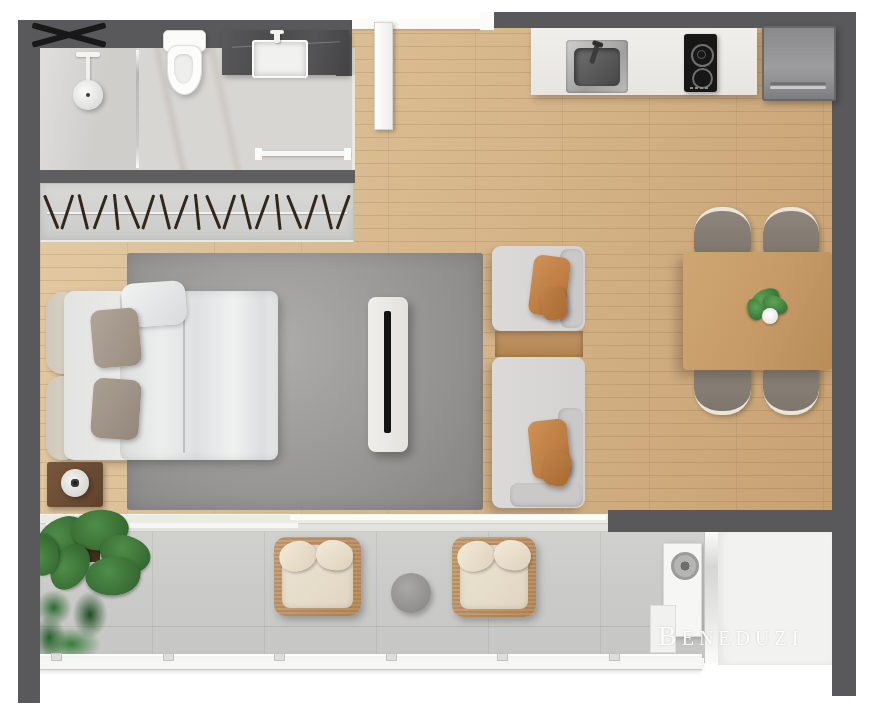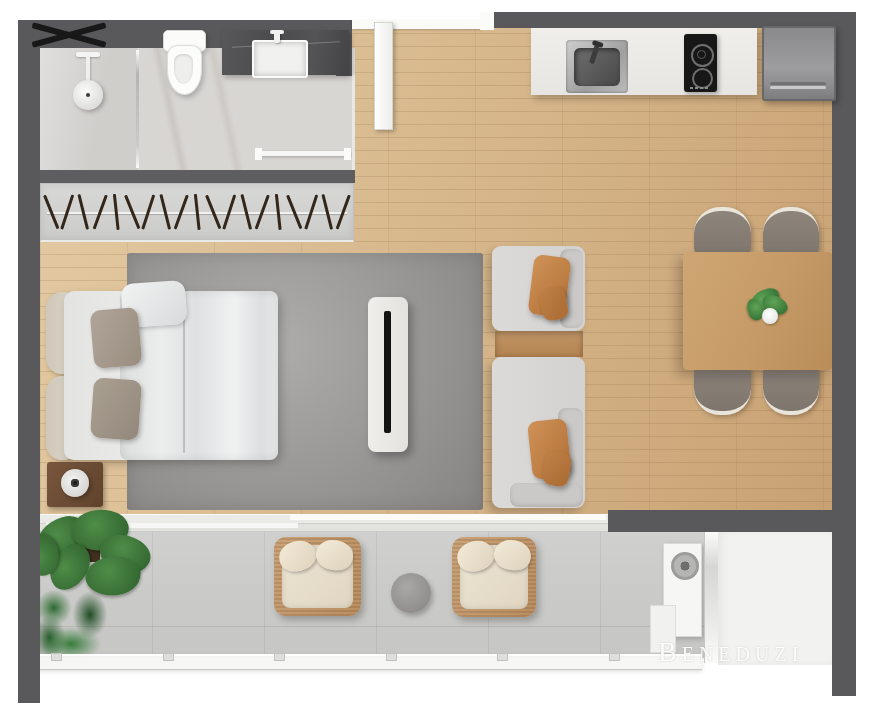--- a/index.html
+++ b/index.html
@@ -183,21 +183,21 @@
   .door-jamb{left:480px;top:12px;width:14px;height:18px;background:#fbfbf9;z-index:60;}
   .entrance-door{left:374px;top:22px;width:17px;height:106px;background:linear-gradient(90deg,#ffffff,#ececea);border:1px solid #d4d4d1;z-index:60;box-shadow:2px 2px 4px rgba(0,0,0,.25);}
   .shaft-x{left:33px;top:24px;width:72px;height:22px;z-index:60;}
   .shaft-x::before,.shaft-x::after{content:"";position:absolute;left:-2px;top:8px;width:76px;height:6px;background:#181818;border-radius:2px;}
   .shaft-x::before{transform:rotate(15deg);}
   .shaft-x::after{transform:rotate(-15deg);}
 
   
   .area-label{left:414px;top:140px;z-index:40;font-family:"DejaVu Sans",sans-serif;font-weight:700;
     font-size:49px;letter-spacing:-1px;color:#222222;}
-  .watermark{left:658px;top:638px;z-index:70;font-family:"Liberation Serif",serif;font-variant:small-caps;
+  .watermark{left:658px;top:622px;z-index:70;font-family:"Liberation Serif",serif;font-variant:small-caps;
     color:rgba(255,255,255,.92);text-shadow:0 0 2px rgba(140,140,140,.4);line-height:1.02;}
   .wm-1{font-size:28px;letter-spacing:5px;}
   .wm-2{font-size:28px;letter-spacing:5px;margin-left:10px;}
 </style>
 </head>
 <body>
 
 <div class="canvas">
 
   <div class="abs wood-floor"></div>

